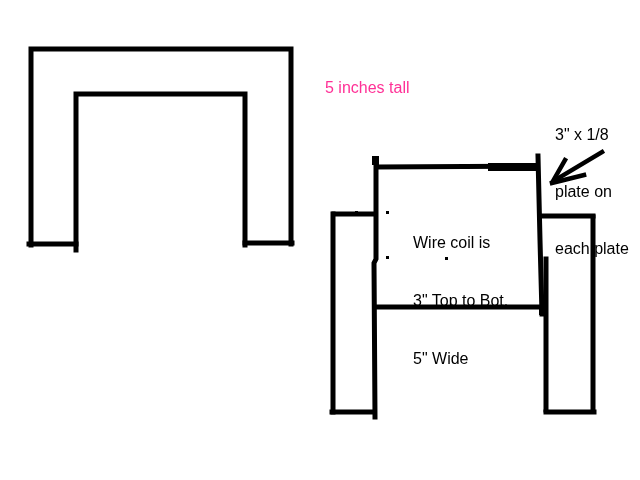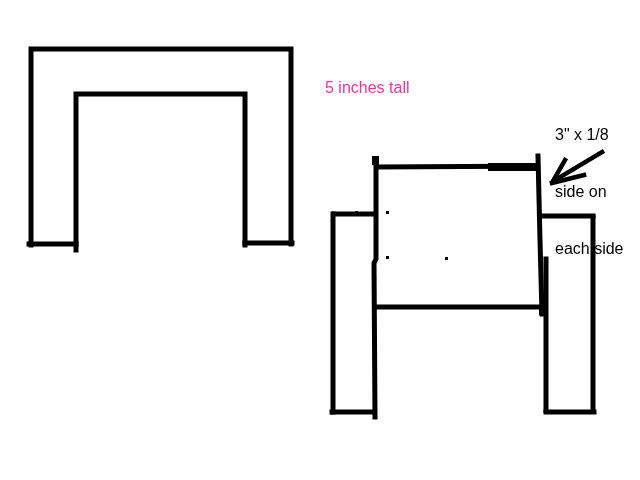--- a/index.html
+++ b/index.html
@@ -82,18 +82,23 @@
       <rect x="539" y="308" width="4" height="7"></rect>
     </g>
   </svg>
 
   <div class="label pink" style="left:325px; top:41px;">
     <div>5 inches tall</div>
   </div>
 
   <div class="label" style="left:555px; top:88px;">
     <div>3" x 1/8</div>
-    <div>side on</div>
-    <div>each side</div>
+    <div>plate on</div>
+    <div>each plate</div>
   </div>
 
+  <div class="label coil" style="left:413px; top:196px;">
+    <div>Wire coil is</div>
+    <div>3" Top to Bot.</div>
+    <div>5" Wide</div>
+  </div>
 
 </div>
 
 </body></html>

